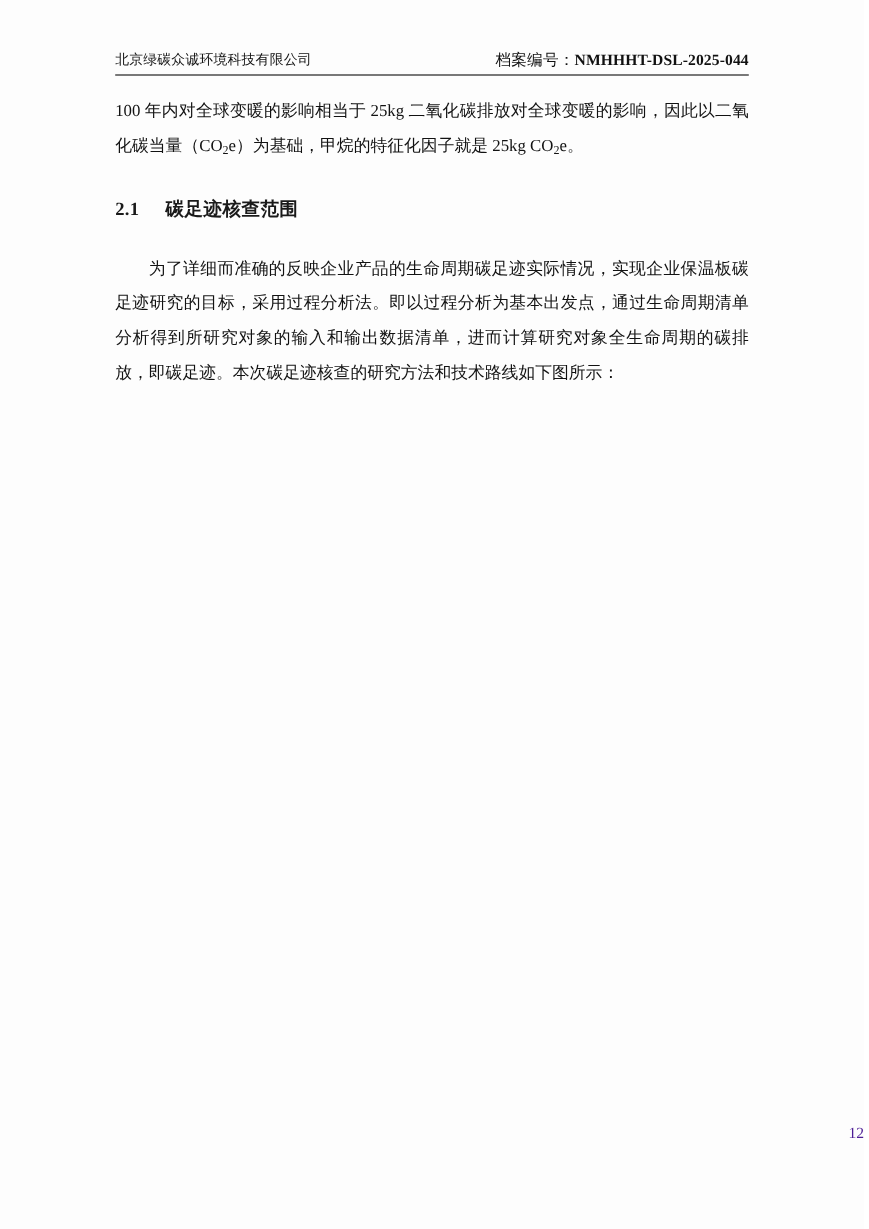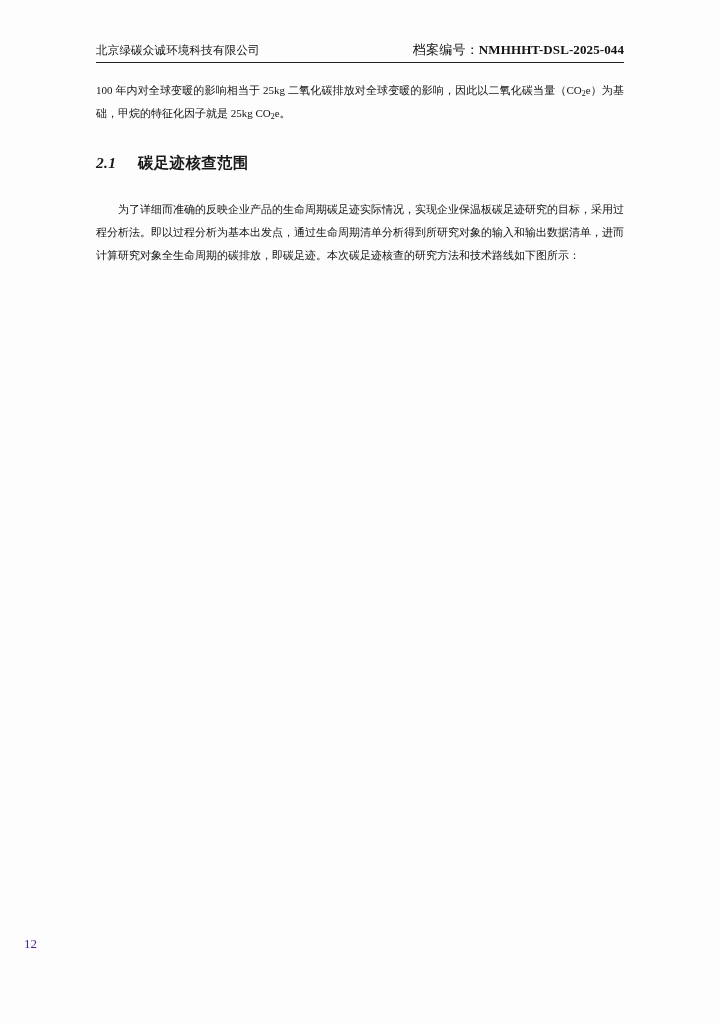--- a/index.html
+++ b/index.html
@@ -52,21 +52,21 @@
   }
   .header-right .doc-label {
     font-family: "Liberation Serif", "DejaVu Serif", serif;
   }
   .header-right .doc-code {
     font-weight: bold;
     letter-spacing: 0.1px;
   }
   
   .body-para {
-    font-size: 11px;
+    font-size: 14px;
     line-height: 2.08;
     text-align: justify;
     text-justify: inter-ideograph;
     color: #121212;
     margin: 0;
   }
   .para-continued {
     margin-top: 16px;
   }
   .para-indent {
@@ -87,36 +87,35 @@
   h3.h-sub {
     font-size: 15.5px;
     font-weight: bold;
     margin: 24px 0 0 0;
     line-height: 1.8;
     letter-spacing: 0.3px;
   }
   h3.h-sub .num {
     display: inline-block;
     min-width: 42px;
-    font-style: italic;
   }
   .sec-body {
     margin-top: 21px;
   }
   sub {
     font-size: 0.72em;
     vertical-align: -0.22em;
   }
   
   .footer {
     position: absolute;
     left: 0;
     right: 0;
     bottom: 72px;
-    text-align: left;
+    text-align: right;
     font-size: 13px;
     color: #4c1d95;
     padding-left: 24px;
   }
 </style>
 </head>
 <body>
 
 <div class="page">
   <div class="page-inner">

